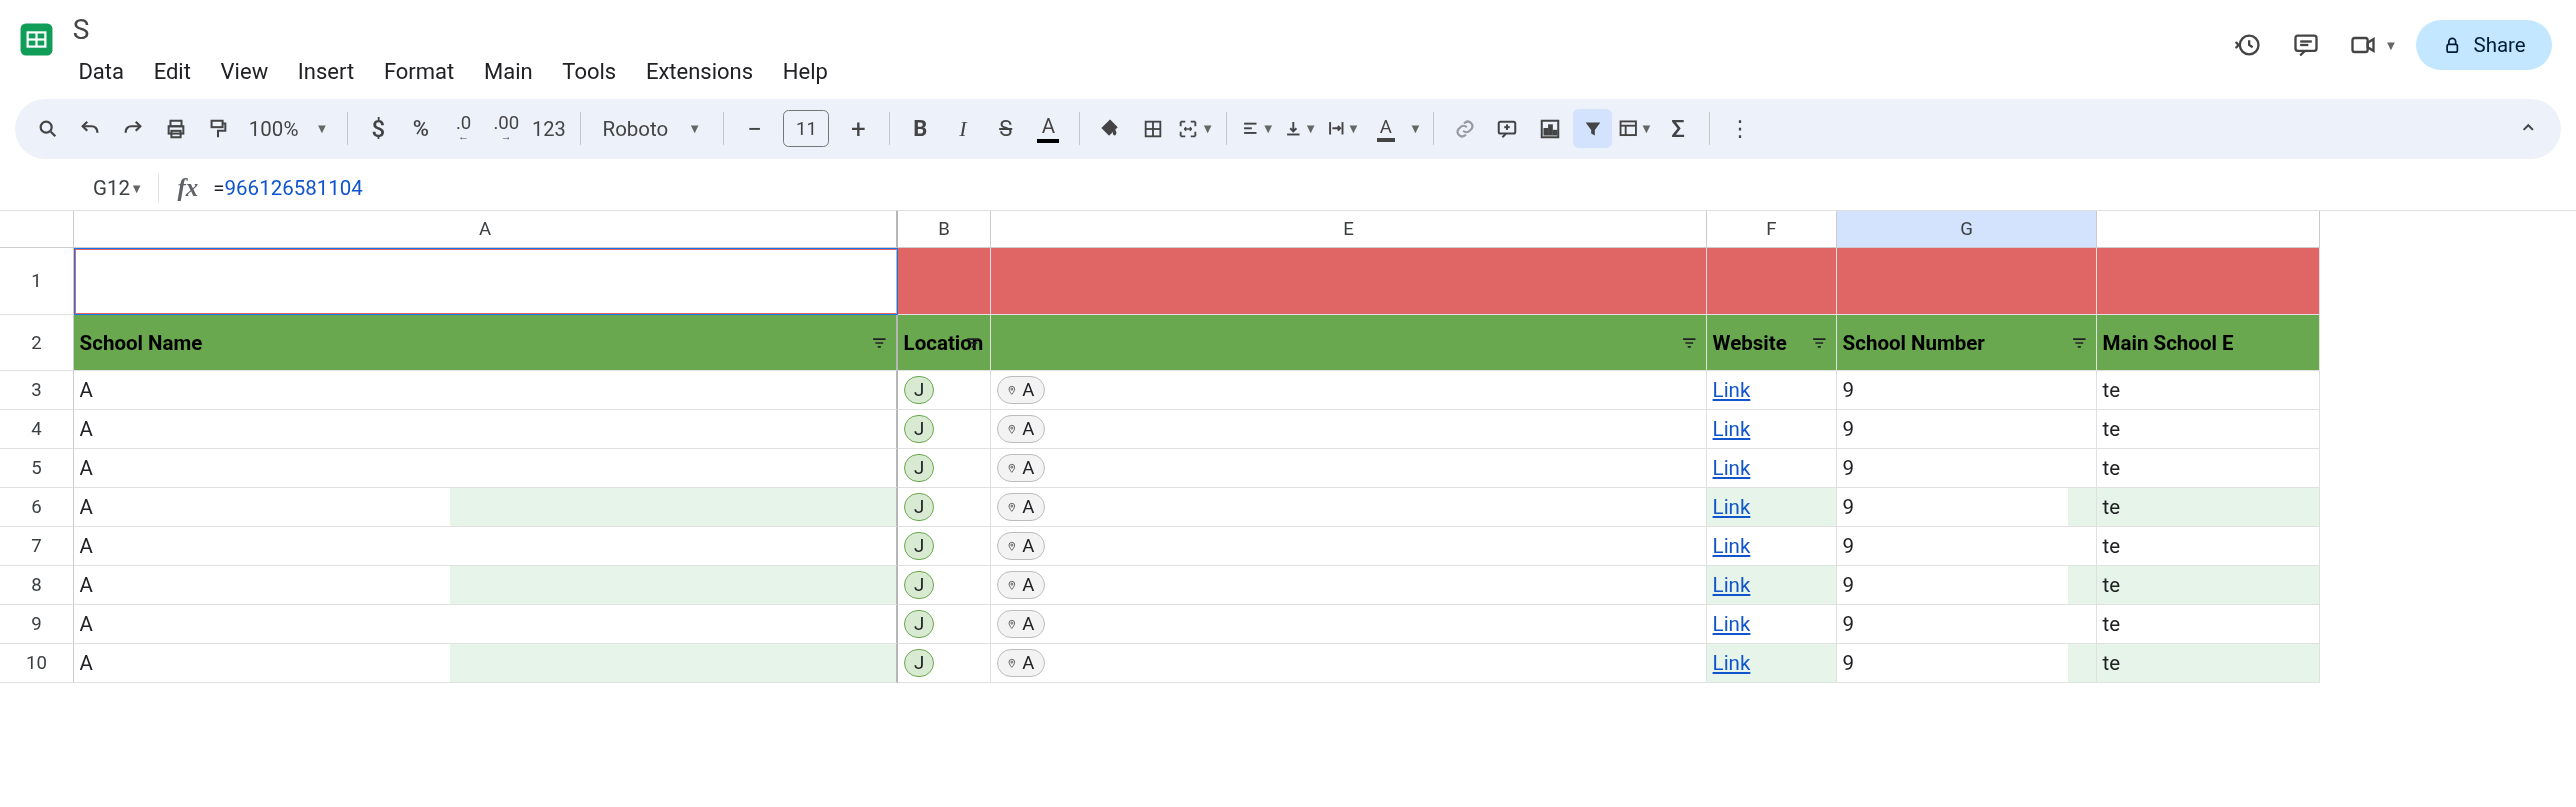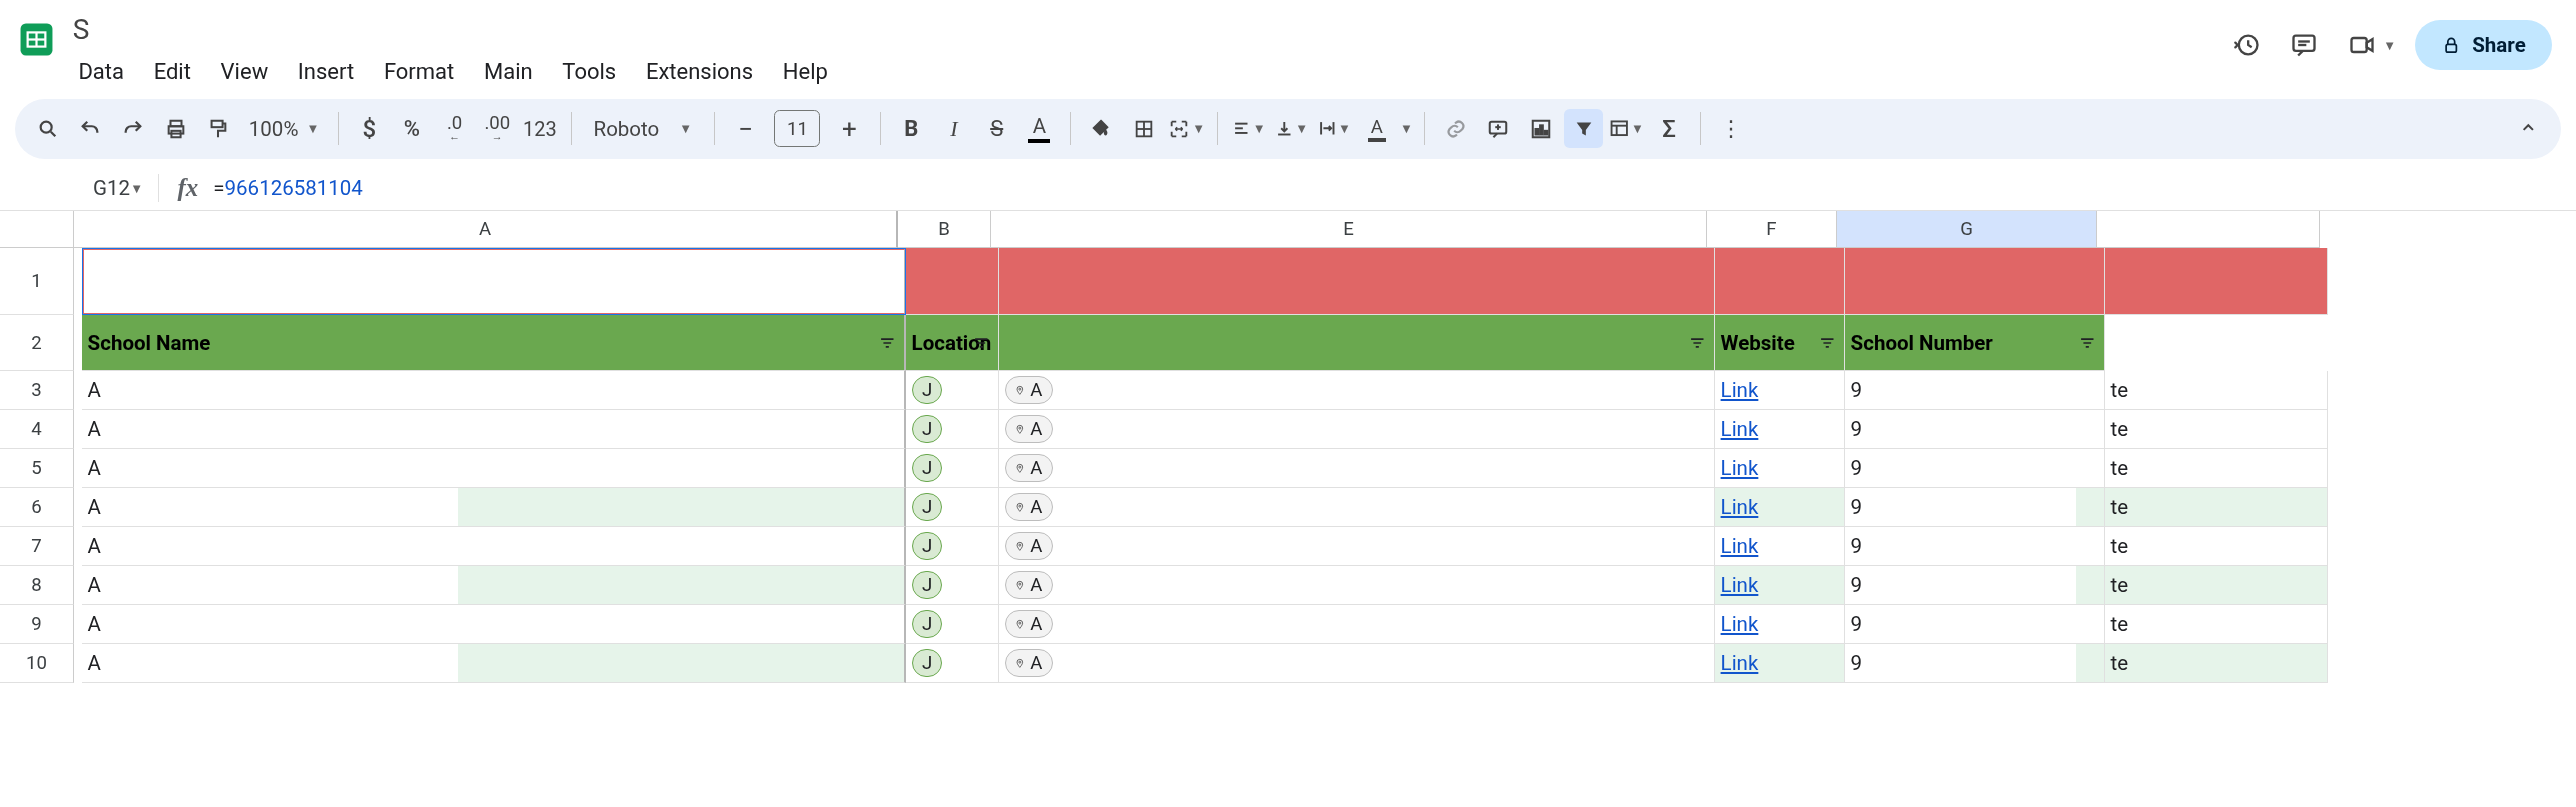--- a/index.html
+++ b/index.html
@@ -9,29 +9,29 @@
 .header { display: flex; align-items: flex-start; padding: 9.3px 15px 0 15px; }
 .logo { width: 43px; height: 60px; display: flex; align-items: center; justify-content: center; margin-right: 7.4px; }
 .logo svg { width: 39px; height: 39px; }
 .title-block { flex: 1; }
 .doc-title { font-size: 28px; color: #444; padding: 3.7px 7.4px; display: inline-block; min-width: 186px; }
 .menus { display: flex; gap: 3.7px; margin-top: 1.9px; }
 .menu-item { padding: 7.4px 13px; font-size: 22px; color: #202124; border-radius: 3.7px; cursor: pointer; }
 .header-right { display: flex; align-items: center; gap: 18.6px; padding-top: 11px; padding-right: 9.3px; }
 .hdr-icon { width: 39px; height: 39px; display: flex; align-items: center; justify-content: center; border-radius: 50%; cursor: pointer; color: #444; }
 .hdr-icon-group { display:flex; align-items:center; gap: 1.9px; }
-.share-btn { display: flex; align-items: center; gap: 11px; background: #c2e7ff; padding: 13px 26px; border-radius: 37px; font-size: 20.5px; font-weight: 700; color: #001d35; cursor: pointer; }
+.share-btn { display: flex; align-items: center; gap: 11px; background: #c2e7ff; padding: 13px 26px; border-radius: 37px; font-size: 20.5px; font-weight: 400; color: #001d35; cursor: pointer; }
 
 
 .toolbar-wrap { padding: 7.4px 15px; }
 .toolbar { background: #edf2fa; border-radius: 37px; padding: 5.6px 13px; display: flex; align-items: center; gap: 3.7px; height: 60px; }
 .tb-btn { min-width: 39px; height: 39px; display: flex; align-items: center; justify-content: center; border-radius: 5.6px; cursor: pointer; color: #444; font-size: 20.5px; }
 .tb-btn.active { background: #d3e3fd; }
 .tb-sep { width: 0.9px; height: 33px; background: #c7c7c7; margin: 0 7.4px; }
-.zoom-box { display: flex; align-items: center; gap: 8px; padding: 0 7.4px; font-size: 20.5px; color: #444; }
+.zoom-box { display: flex; align-items: center; gap: 17px; padding: 0 7.4px; font-size: 20.5px; color: #444; }
 .font-box { font-size: 20.5px; color: #444; padding: 0 11px; min-width: 112px; display:flex; align-items:center; justify-content:space-between; gap:20px; }
 .size-box { display: flex; align-items: center; gap: 9.3px; }
 .size-input { width: 46px; height: 37px; border: 1.4px solid #747775; border-radius: 5.6px; text-align: center; font-size: 18.6px; background: transparent; color:#444; }
 .tb-expand { margin-left: auto; }
 
 
 .namebar { display: flex; align-items: center; border-bottom: 0.9px solid #e0e0e0; height: 45px; }
 .name-box { width: 158px; display: flex; align-items: center; justify-content: flex-end; padding: 0 15px 0 22px; font-size: 20.5px; color: #3c4043; }
 .name-sep { width:0.9px; height:28px; background:#e0e0e0; }
 .fx-label { font-style: italic; font-size: 25px; color: #5f6368; padding: 0 15px 0 18.6px; font-family: serif; font-weight: bold; }
@@ -43,21 +43,21 @@
 .sheet { display: flex; }
 .row-hdrs { width: 74px; flex-shrink: 0; }
 .col-hdrs { display: flex; height: 37px; }
 .corner { width: 74px; height: 37px; background: #fff; border-right: 0.9px solid #ccc; border-bottom: 0.9px solid #ccc; flex-shrink:0; }
 .col-hdr { height: 37px; display: flex; align-items: center; justify-content: center; font-size: 18.6px; color: #3c4043; border-right: 0.9px solid #ccc; border-bottom: 0.9px solid #ccc; background: #fff; position:relative; }
 .col-hdr.sel { background: #d3e3fd; }
 .row-hdr { height: 39px; display: flex; align-items: center; justify-content: center; font-size: 18.6px; color: #3c4043; border-right: 0.9px solid #ccc; border-bottom: 0.9px solid #e0e0e0; background: #fff; }
 .row-hdr.r2 { height: 56px; }
 .row-hdr.r1 { height: 67px; }
 
-.grid-row { display: flex; margin-left: 8px; }
+.grid-row { display: flex; }
 .cell { border-right: 0.9px solid #e0e0e0; border-bottom: 0.9px solid #e0e0e0; height: 39px; font-size: 20.5px; color: #202124; display: flex; align-items: center; padding: 0 5.6px; overflow: hidden; white-space: nowrap; position:relative; }
 
 .colA { width: 824px; } .colB { width: 93px; } .colE { width: 716px; } .colF { width: 130px; } .colG { width: 260px; } .colH { width: 223px; }
 
 .hdr-green { background: #6aa84f; font-weight: 700; color: #000; height:56px; }
 .hdr-green.multi { align-items:flex-start; padding-top:3.7px; line-height:1.25; white-space:normal; }
 .hdr-red { background: #e06666; height: 67px; }
 .hdr-red.selected { background:#fff; border:2.8px solid #e06666; outline:1.9px solid #1a73e8; outline-offset:-1.9px; }
 
 .filter-icon { position: absolute; right: 7.4px; top: 50%; transform: translateY(-50%); display: flex; align-items: center; }
@@ -387,20 +387,23 @@
       <div class="cell hdr-green colG">
         <span>School Number</span>
         <span class="filter-icon">
             <svg width="18.6" height="18.6" viewBox="0 0 24 24" stroke="#202124" stroke-width="2" fill="none">
               <line x1="4" y1="7" x2="20" y2="7"></line>
               <line x1="7" y1="12" x2="17" y2="12"></line>
               <line x1="10" y1="17" x2="14" y2="17"></line>
             </svg>
           </span>
       </div>
+      <div class="cell hdr-green colH">
+        <span>Main School E</span>
+      </div>
     </div>
     <div id="data-rows">
         <div class="grid-row">
       <div class="cell colA thick-border-right">
             <span>A</span>
             <span class="" style="position:absolute;right:0;top:0;bottom:0;width:446px"></span>
           </div>
       <div class="cell colB">
             <span class="chip">J</span>
           </div>

